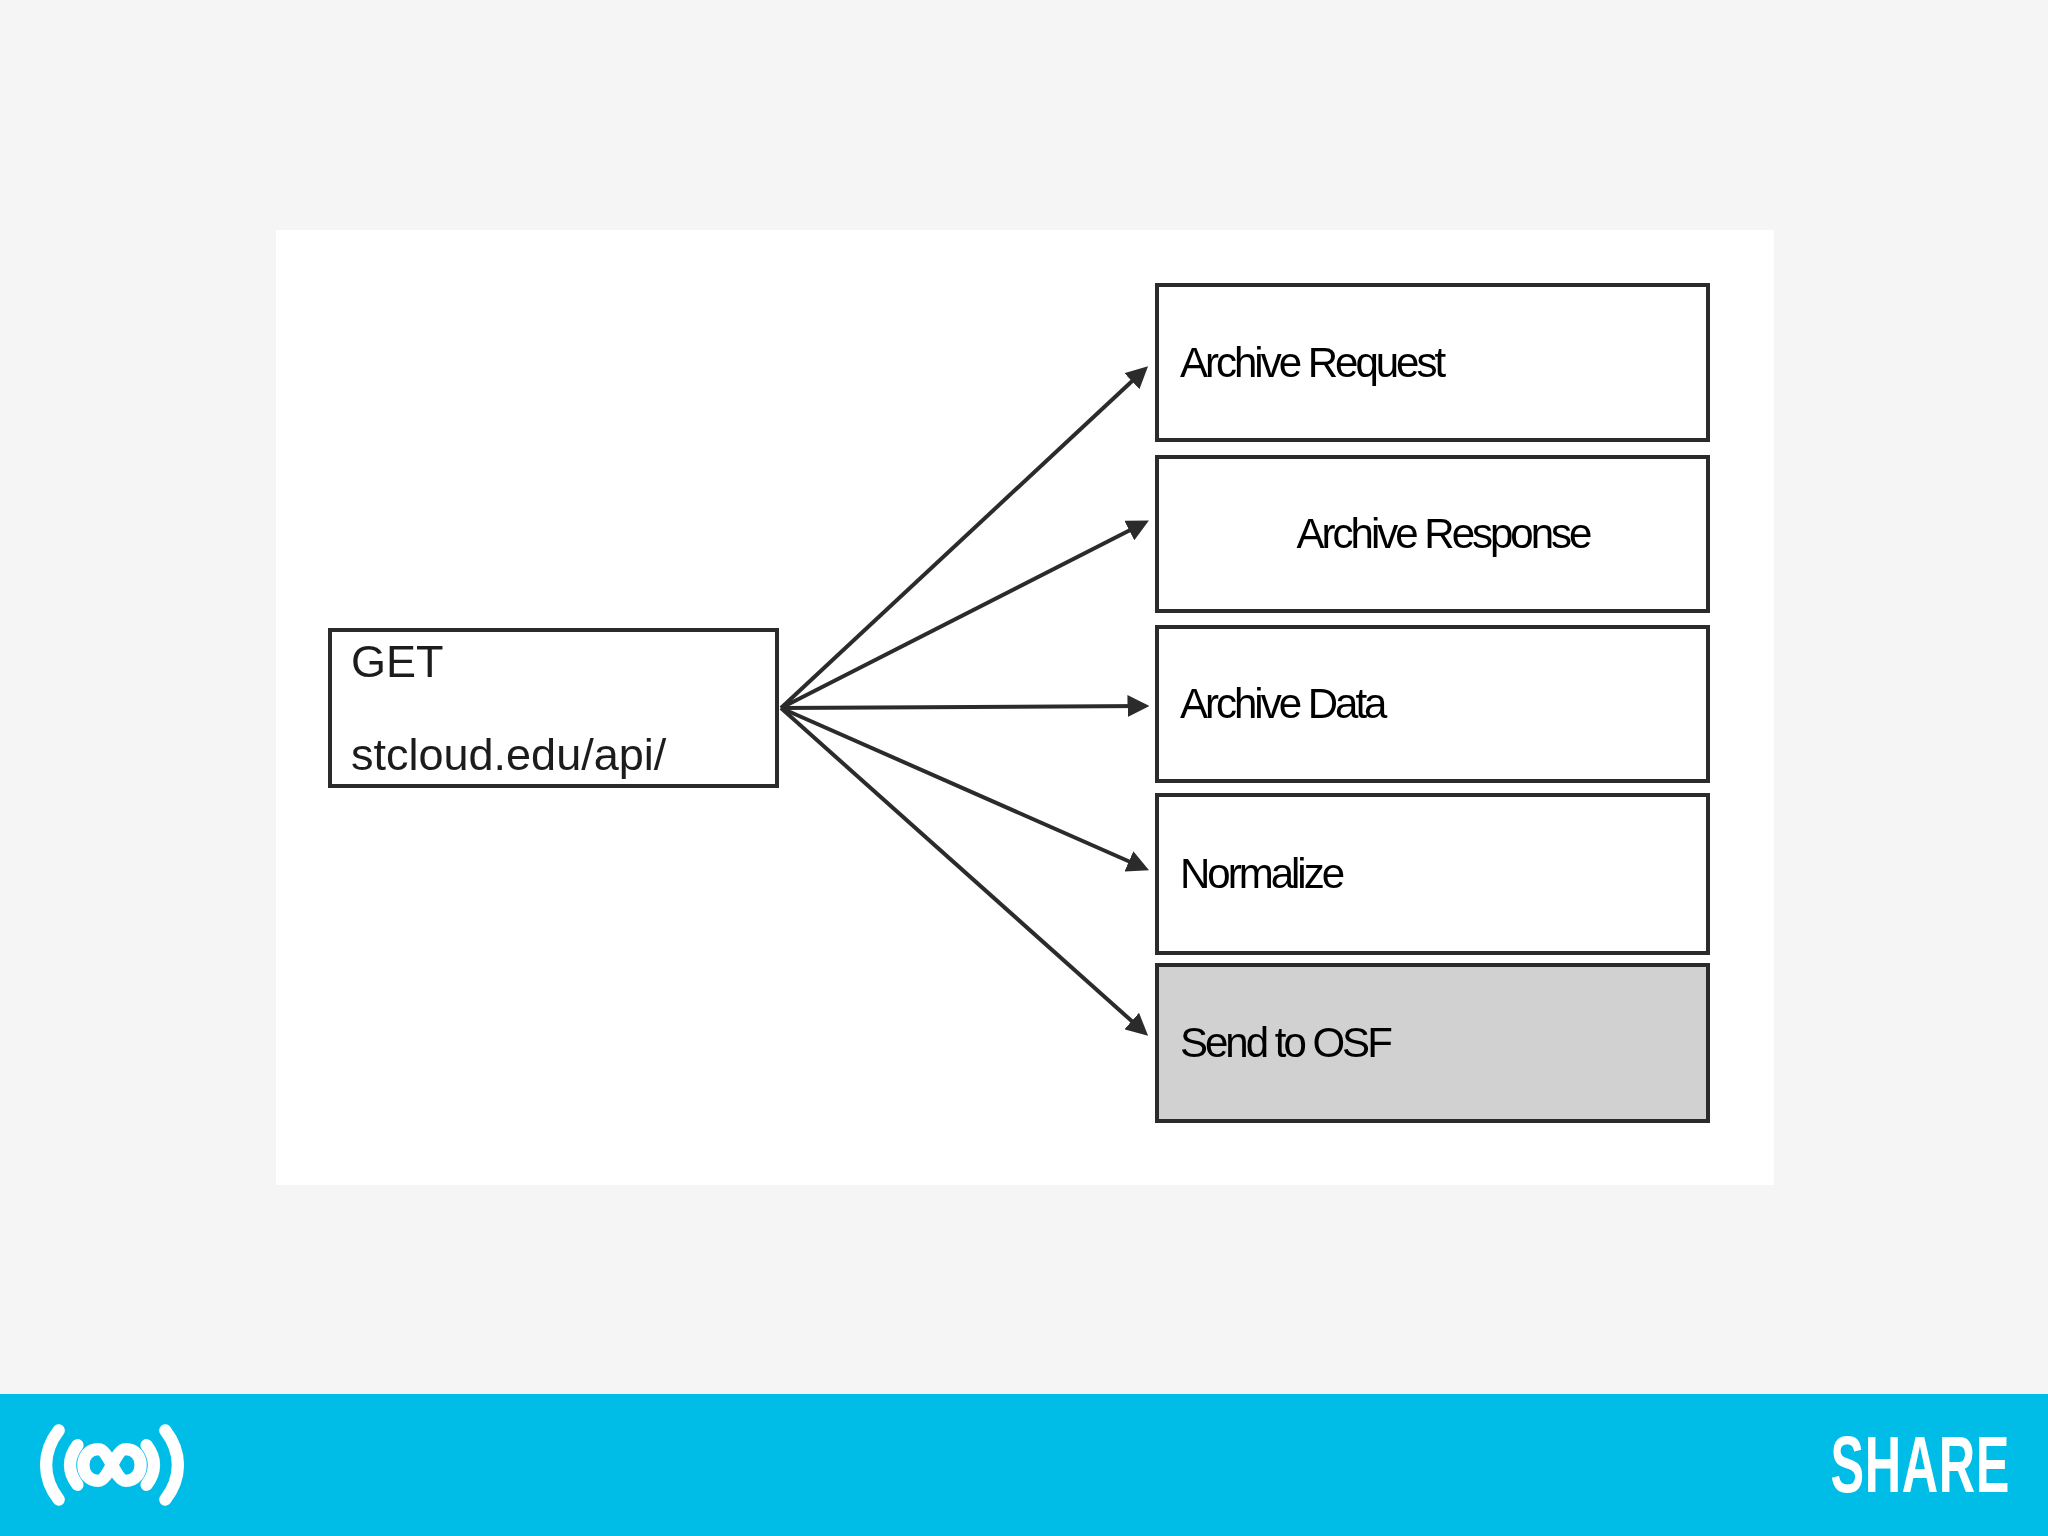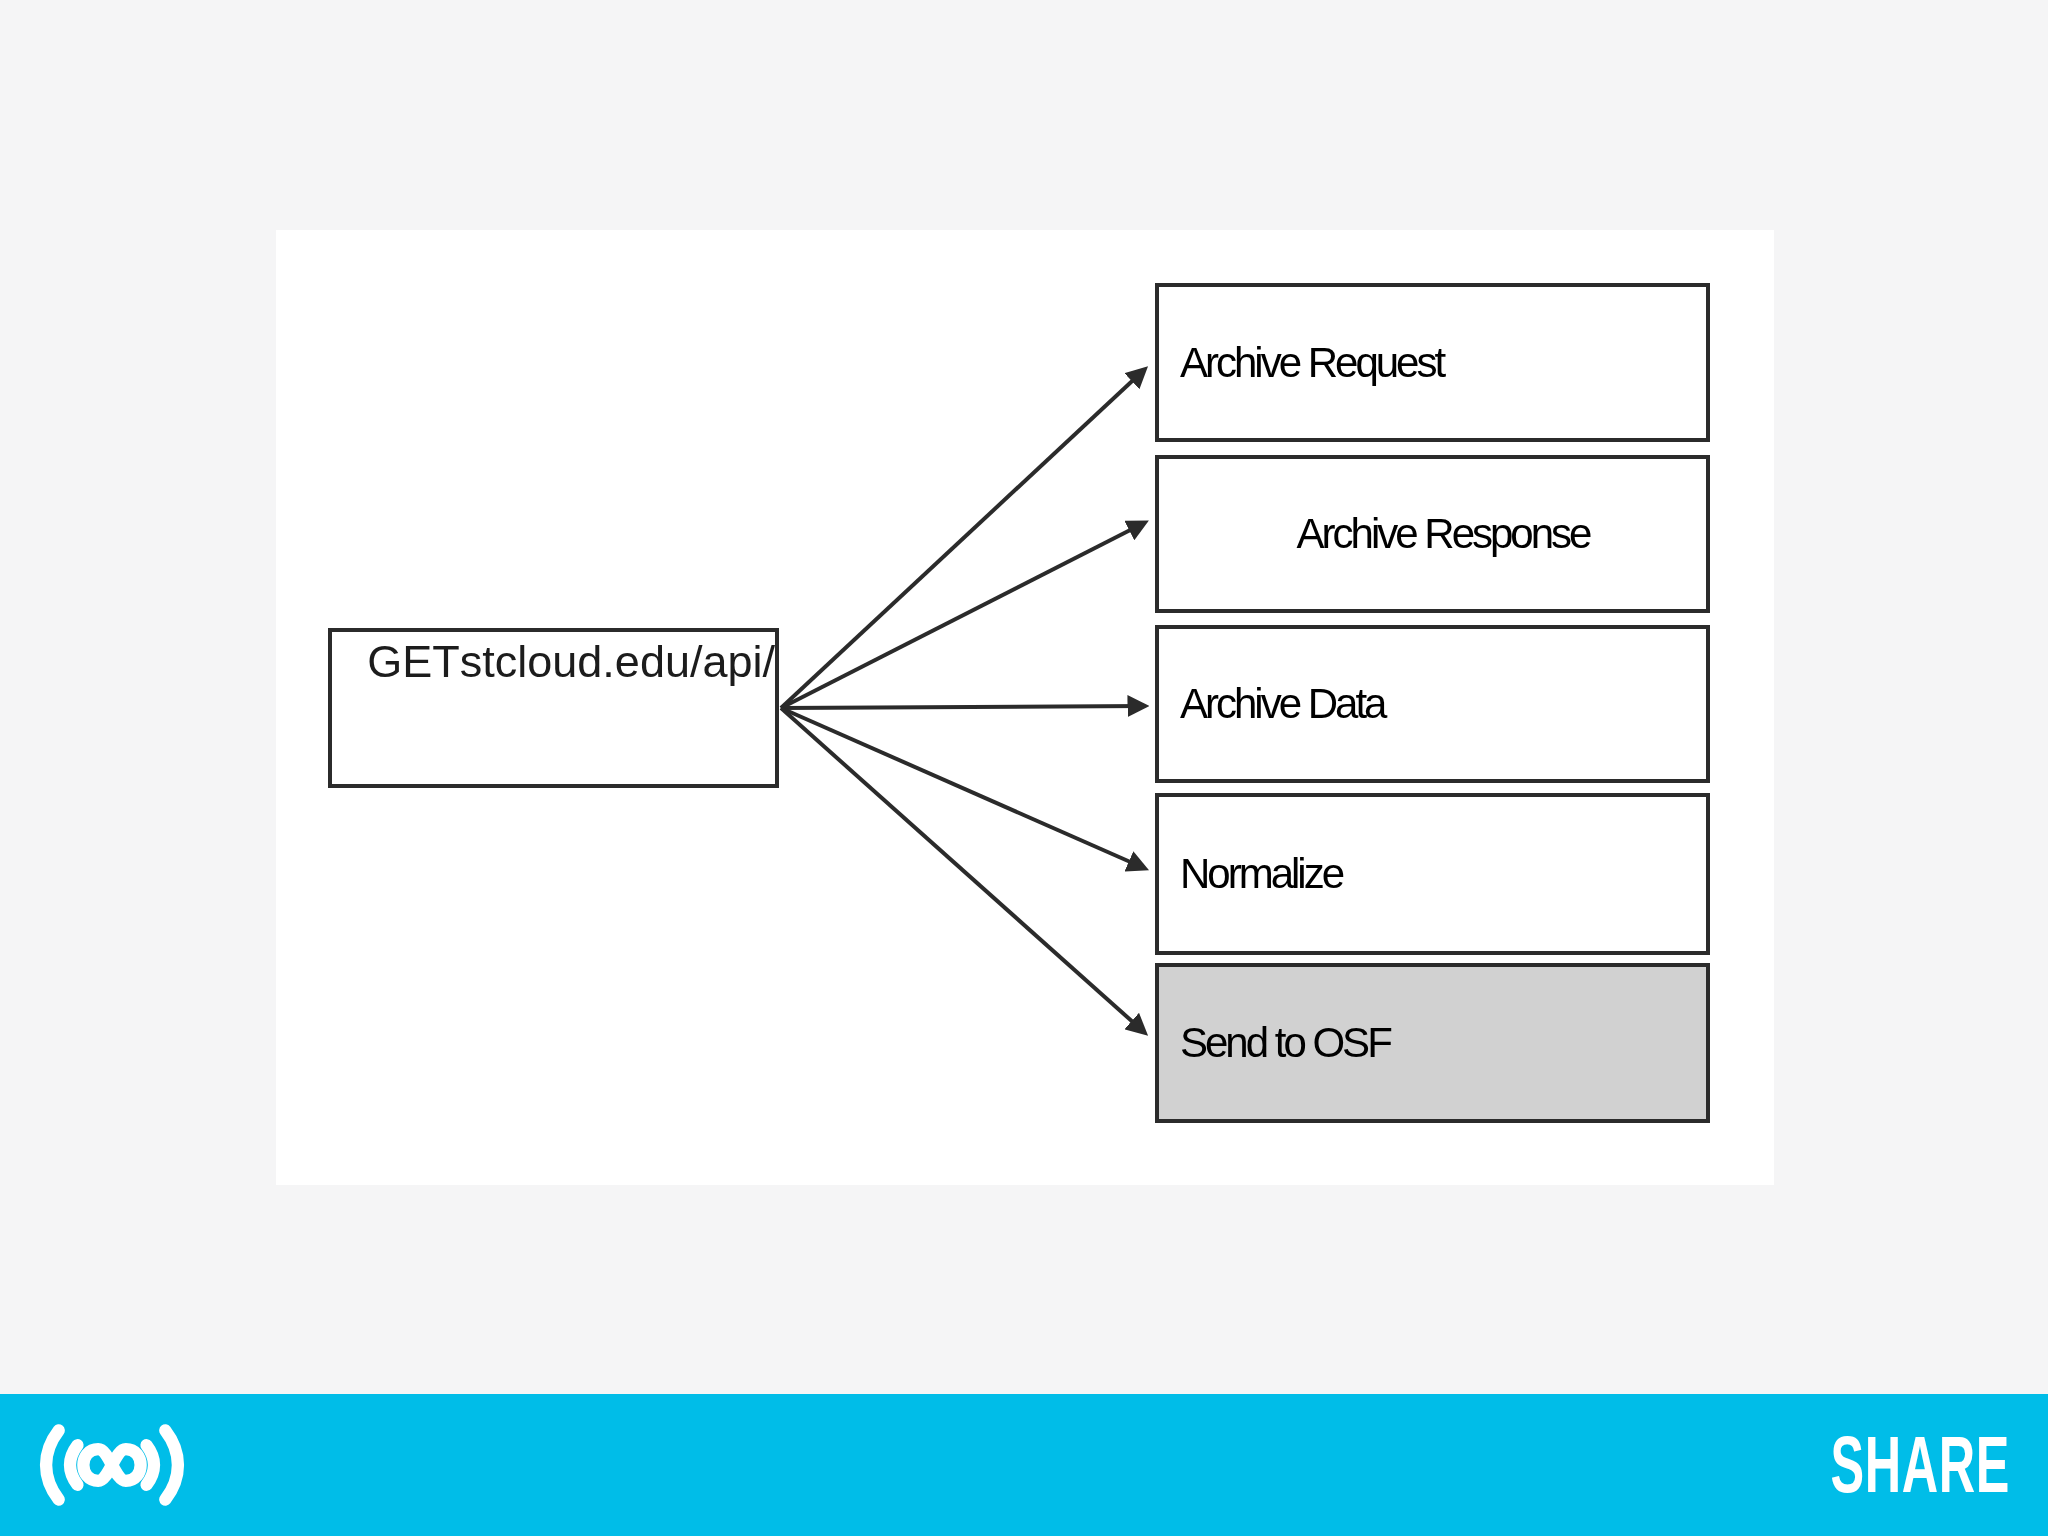--- a/index.html
+++ b/index.html
@@ -26,22 +26,22 @@
   }
 
   
   .src-box {
     position: absolute;
     left: 52px; top: 398px;
     width: 451px; height: 160px;
     background: #ffffff;
     border: 4px solid var(--border-color);
     display: flex;
-    flex-direction: row;
-    justify-content: flex-end;
+    flex-direction: column;
+    justify-content: space-between;
     padding-left: 19px;
   }
   .src-line {
     font-family: "Liberation Sans", sans-serif;
     font-size: 45px;
     line-height: 59px;
     color: #1c1c1c;
     white-space: nowrap;
   }
 

